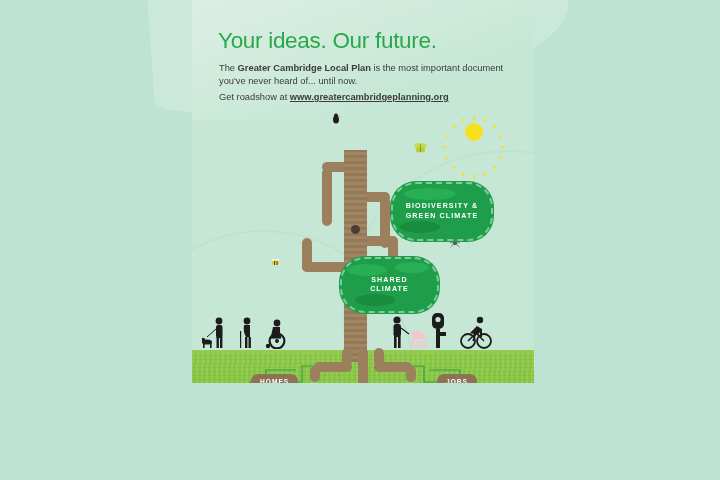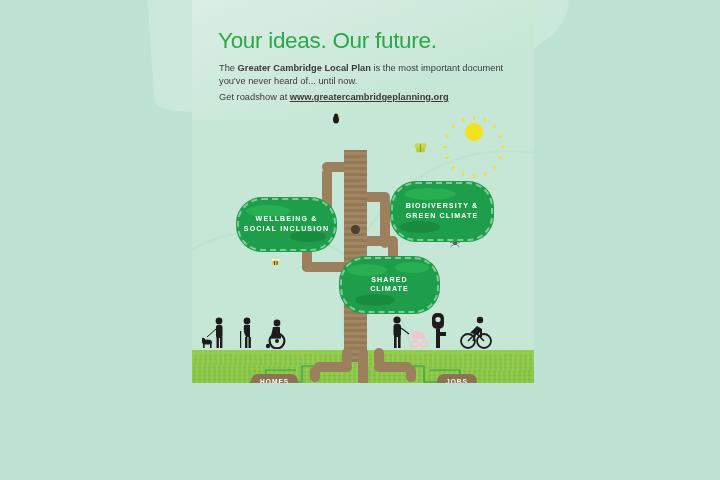--- a/index.html
+++ b/index.html
@@ -192,28 +192,20 @@
       <div class="branch b2"></div>
       <div class="branch b3h"></div>
       <div class="branch b3"></div>
       <div class="branch b4h"></div>
       <div class="branch b4"></div>
 
       <div class="trunk trunk-main">
         <div class="trunk-tex"></div>
       </div>
 
-      <div class="canopy cp-well">
-        <div class="blob" style="left:10px;top:8px;width:44px;height:12px;"></div>
-        <div class="blob d" style="left:54px;top:34px;width:36px;height:11px;"></div>
-        <div class="lbl">
-          <span>WELLBEING &amp;</span><br>
-          <span>SOCIAL INCLUSION</span>
-        </div>
-      </div>
 
 
       <div class="canopy cp-bio">
         <div class="blob" style="left:14px;top:7px;width:52px;height:12px;"></div>
         <div class="blob d" style="left:10px;top:40px;width:40px;height:12px;"></div>
         <div class="lbl">
           <span>BIODIVERSITY &amp;</span><br>
           <span>GREEN CLIMATE</span>
         </div>
       </div>

